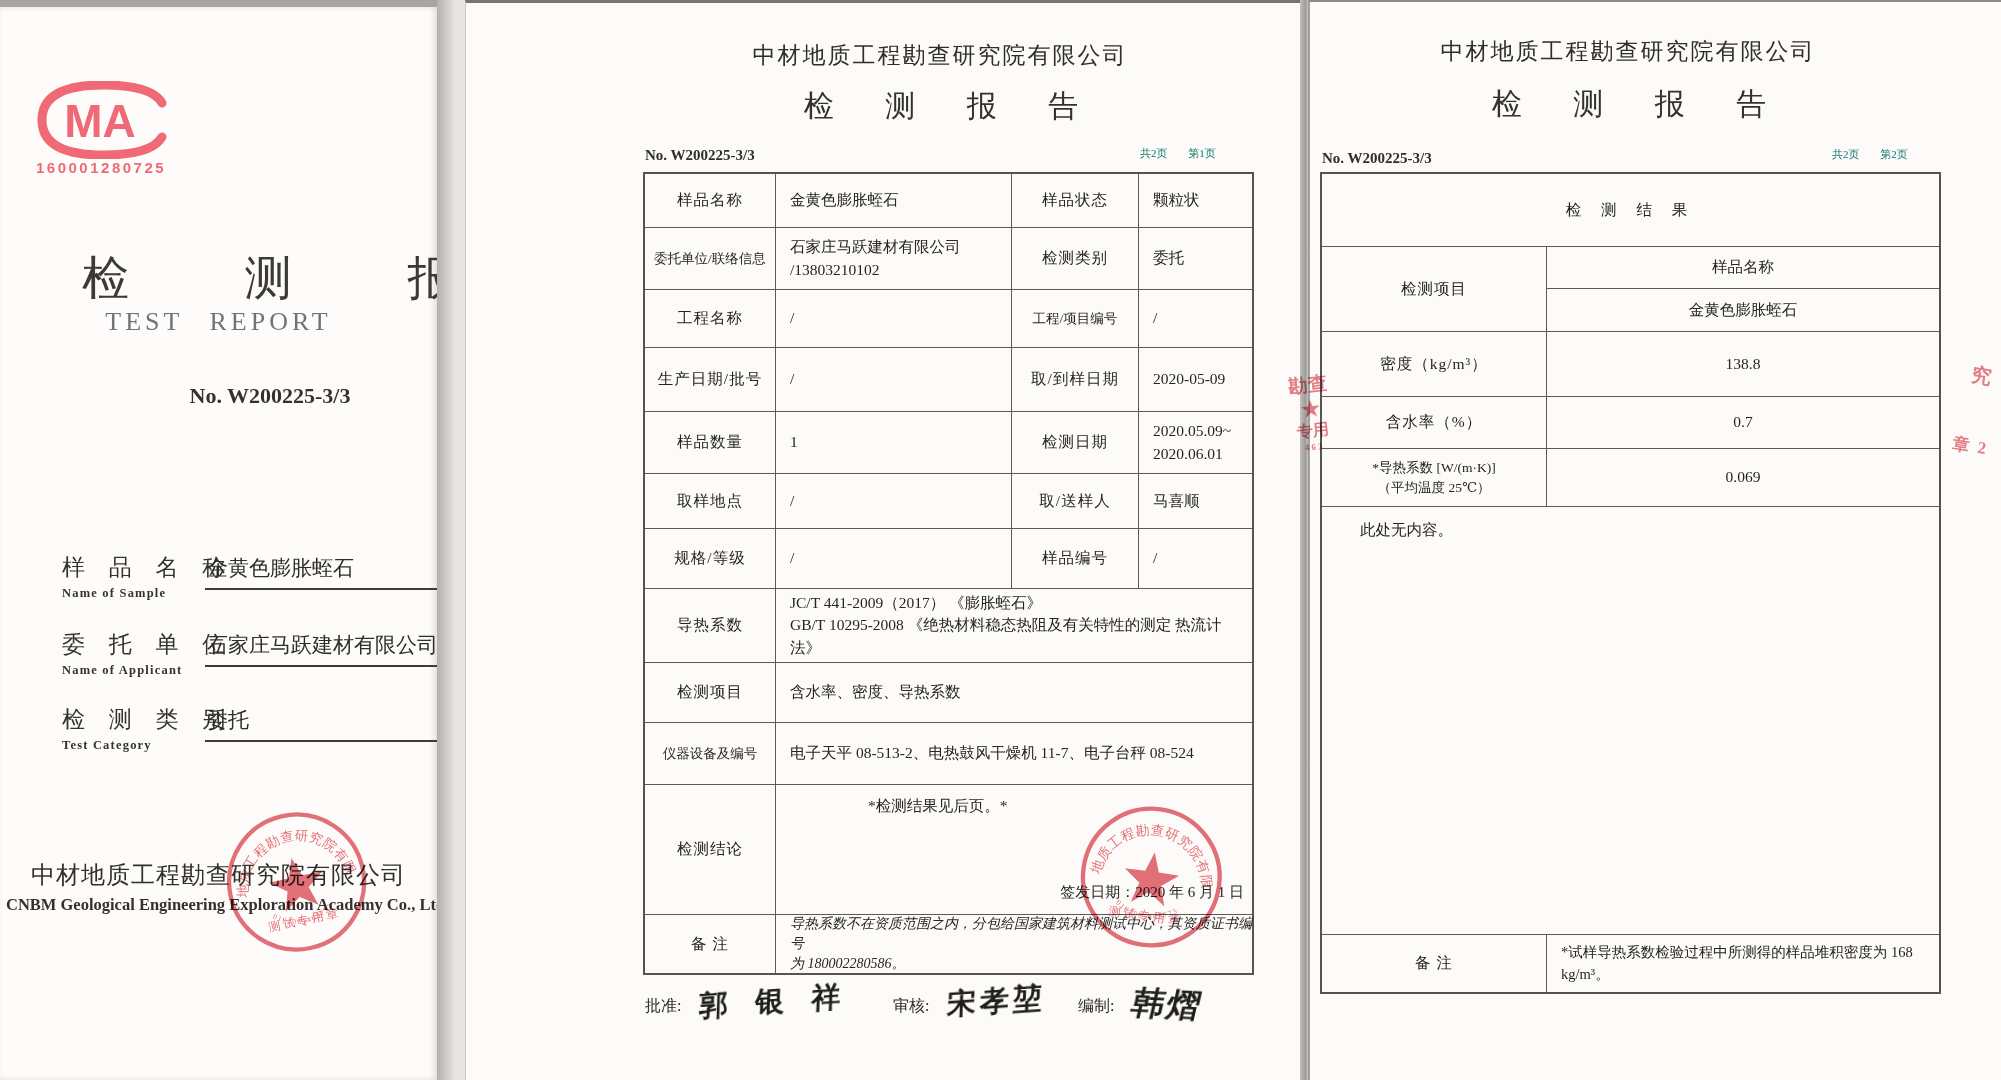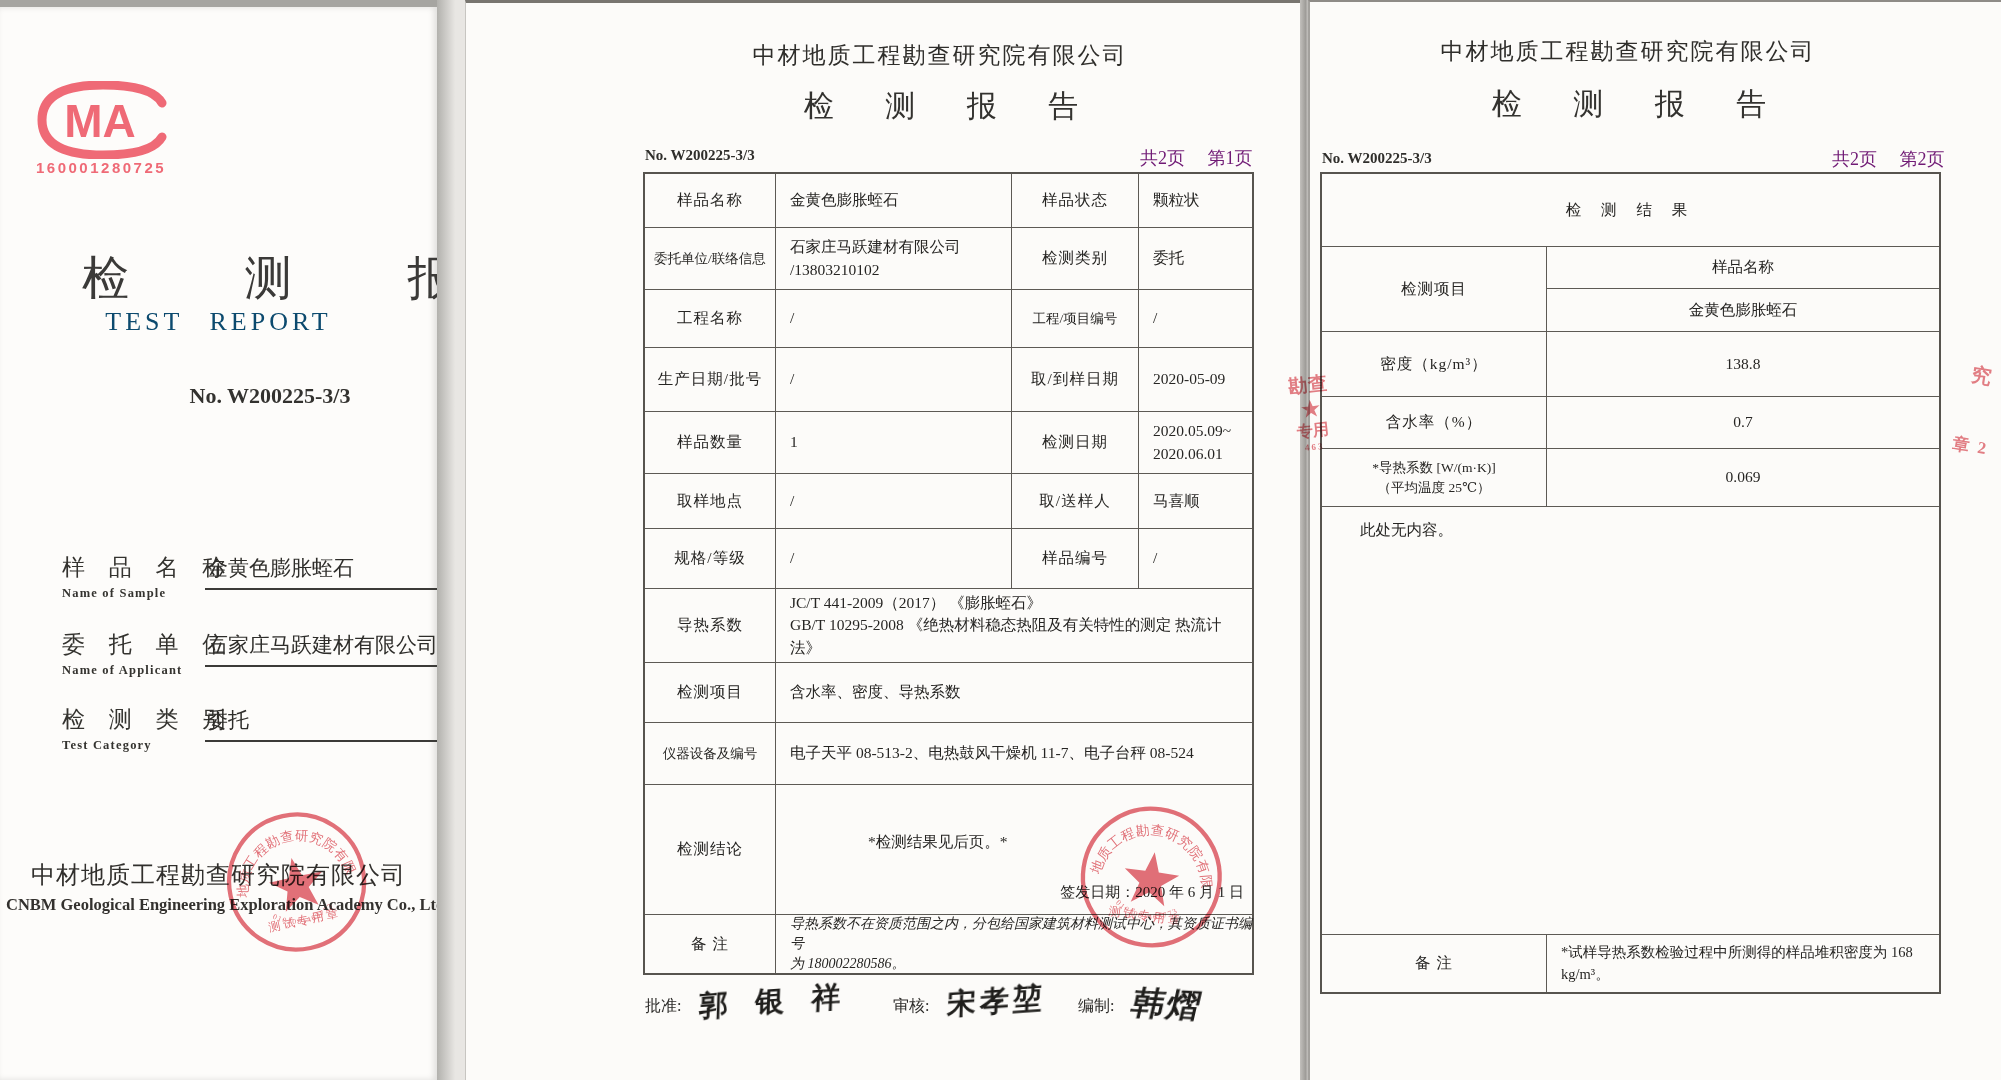--- a/index.html
+++ b/index.html
@@ -13,54 +13,54 @@
   .gap-strip { position:absolute; top:0; left:437px; width:28px; height:1080px;
     background:linear-gradient(to right,#b2b1ad,#e8e6e3 65%); }
   .gap-strip2 { position:absolute; top:0; left:1300px; width:10px; height:1080px;
     background:linear-gradient(to right,#c2c0bc,#9f9d99 55%,#e2e0dd); }
 
   .abs { position:absolute; }
 
   
   .cma-serial { left:36px; top:152px; font-size:15px; font-weight:bold; letter-spacing:2.5px; color:#ef6a76; font-family:"Liberation Sans",sans-serif; }
   .cover-title { left:82px; top:240px; font-size:47px; letter-spacing:52px; white-space:nowrap; color:#3b3a38; font-weight:500; }
-  .cover-sub { left:0; top:300px; width:437px; text-align:center; font-size:26px; letter-spacing:4px; word-spacing:16px; color:#0c4a6e; }
+  .cover-sub { left:0; top:300px; width:437px; text-align:center; font-size:26px; letter-spacing:4px; word-spacing:16px; color:#737373; }
   .cover-no { left:0; top:376px; width:540px; text-align:center; font-size:22px; font-weight:bold; color:#33322f; }
   .field { left:62px; width:380px; }
   .field .cn { font-size:23px; letter-spacing:9px; color:#34332f; }
   .field .en { font-size:12.5px; font-weight:bold; letter-spacing:1.2px; margin-top:3px; color:#34332f; }
   .field .fval { position:absolute; left:143px; top:2px; width:233px; font-size:21px;
     border-bottom:2px solid #3c3b38; padding:0 0 6px 2px; color:#2e2d2a; }
   .company-cn { left:0; top:852px; width:437px; text-align:center; font-size:24px; letter-spacing:1px; color:#312f2c; white-space:nowrap; }
   .company-en { left:6px; top:888px; width:431px; font-size:16.5px; font-weight:bold; color:#33312e; white-space:nowrap; overflow:hidden; }
 
   
   .rpt-header { text-align:center; font-size:23px; letter-spacing:2px; color:#2f2e2b; white-space:nowrap; }
   .rpt-title { text-align:center; font-size:30px; letter-spacing:22px; color:#33322f; font-weight:500; white-space:nowrap; }
   .rpt-no { font-size:15px; font-weight:bold; color:#2f2e2b; }
-  .page-info { font-size:18px; color:#701a75;font-family:Liberation Serif, serif; }
+  .page-info { font-size:11px; color:#0f766e;font-family:Liberation Serif, serif; }
   .page-info span { margin-left:18px; }
 
   
   .grid { position:absolute; display:grid; border:2px solid #57544f; }
   .grid > div { border-right:1px solid #5d5a55; border-bottom:1px solid #5d5a55;
     display:flex; align-items:center; justify-content:center;
     font-size:15.5px; color:#262523; line-height:1.45; }
   .grid > div.lc { border-right:none; }
   .grid > div.lr { border-bottom:none; }
   .lbl { letter-spacing:1px; text-align:center; }
   .sm { font-size:13.5px !important; letter-spacing:0 !important; }
   .val { justify-content:flex-start !important; padding-left:14px; text-align:left; }
   .ml { flex-direction:column; align-items:flex-start !important; justify-content:center; padding-left:14px; text-align:left; }
   .sp { grid-column:2/5; }
 
   #tbl-mid { left:643px; top:172px; grid-template-columns:131px 236px 127px 113px;
     grid-template-rows:54px 62px 58px 64px 62px 55px 60px 74px 60px 62px 130px 58px; }
   #cell-conclusion { position:relative; }
-  .concl-note { position:absolute; top:10px; left:92px; font-size:15.5px;margin-top:36px; }
+  .concl-note { position:absolute; top:10px; left:92px; font-size:15.5px; }
   .concl-date { position:absolute; bottom:10px; right:8px; font-size:15px;margin-top:28px; }
   .remark-cell { font-size:14px !important;font-style:italic; }
 
   #tbl-right { left:1320px; top:172px; grid-template-columns:225px 392px;
     grid-template-rows:73px 42px 43px 65px 52px 58px 428px 57px; }
   .results-header { grid-column:1/3; font-size:16.5px; letter-spacing:8px; }
   .item-col { grid-row:2/4; }
   .nocontent-cell { grid-column:1/3; align-items:flex-start !important; justify-content:flex-start !important;
     padding:12px 0 0 38px; font-size:15px; }
   .r-remark-val { font-size:14.5px !important; }

